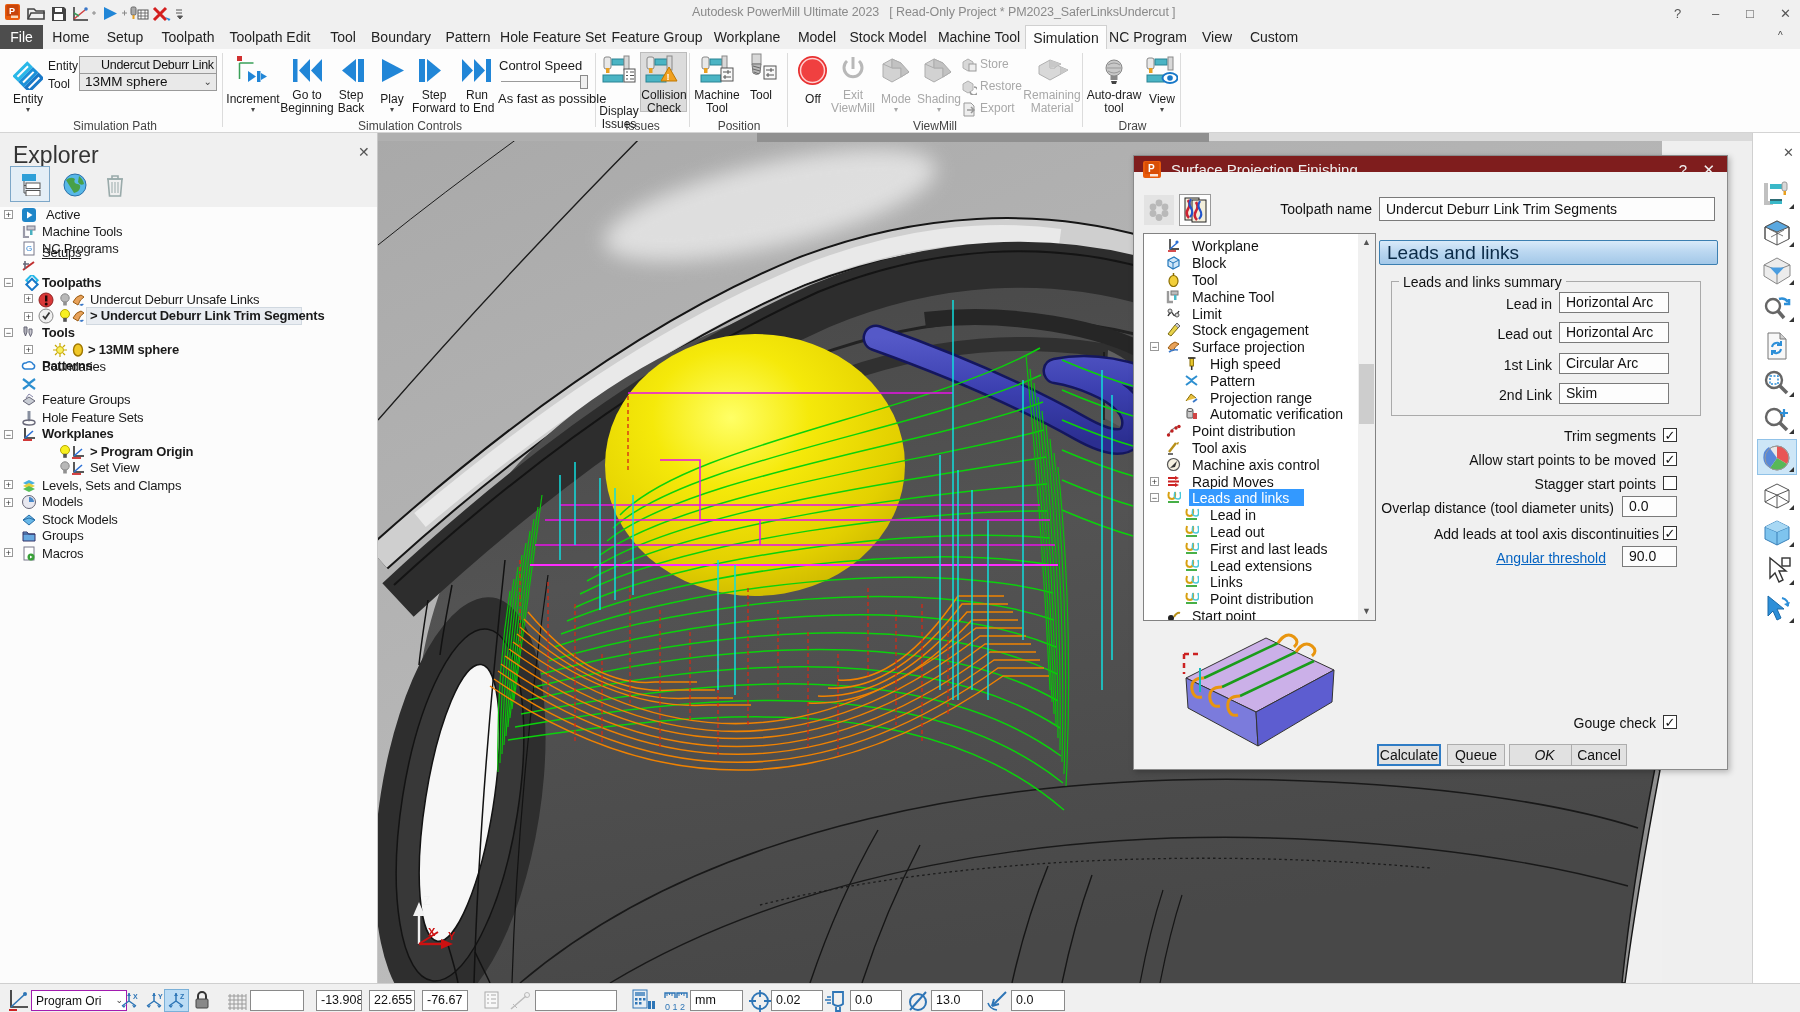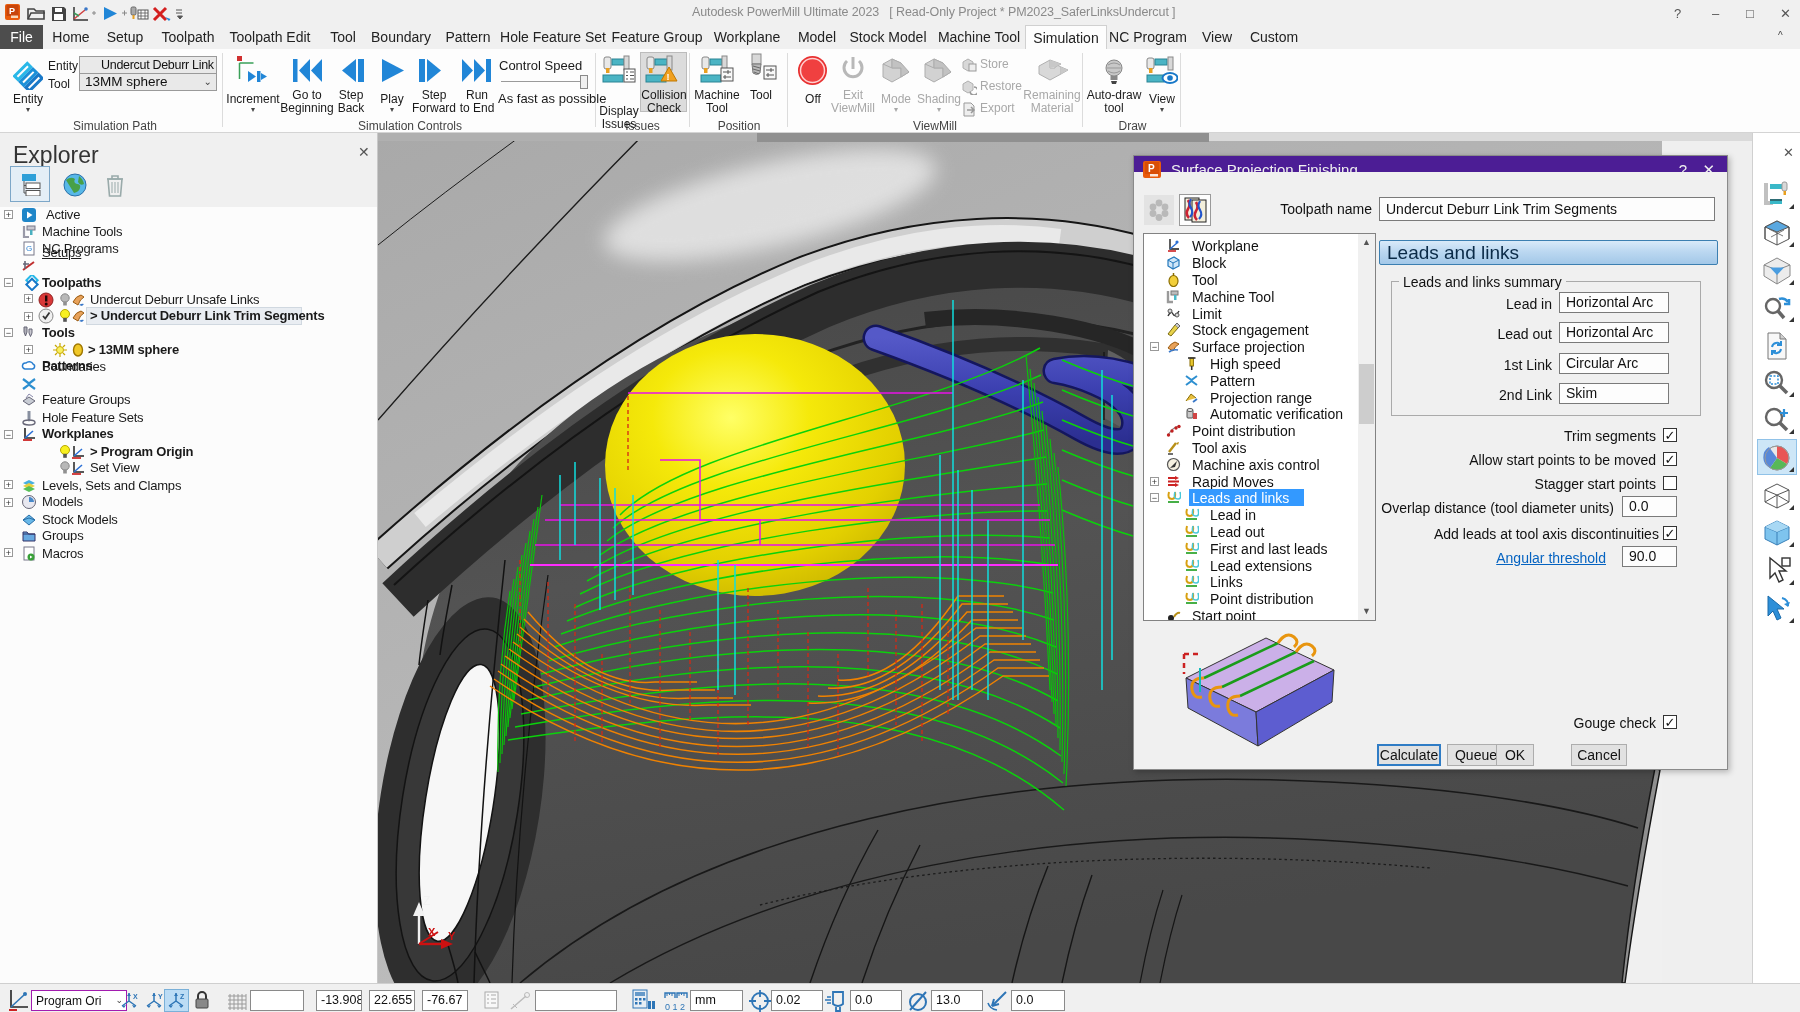--- a/index.html
+++ b/index.html
@@ -28,21 +28,21 @@
 #explorer-title { left:13px; top:9px; font-size:23px; color:#333; position:absolute; }
 #explorer-x { left:358px; top:11px; font-size:14px; color:#555; position:absolute; }
 .tree { position:absolute; font-size:13px; color:#1a1a1a; white-space:nowrap; letter-spacing:-0.2px; }
 
 #rtools { left:1752px; top:133px; width:48px; height:850px; background:#fff; border-left:1px solid #d0d0d0; }
 
 #statusbar { left:0; top:983px; width:1800px; height:29px; background:#f0f0f0; border-top:1px solid #cfcfcf; }
 .sbox { position:absolute; top:6px; height:21px; background:#fff; border:1px solid #8a8a8a; font-size:12.5px; color:#111; padding:2px 0 0 4px; line-height:15px; white-space:nowrap; overflow:hidden; }
 
 #dialog { left:1133px; top:155px; width:595px; height:615px; background:#f0f0f0; border:1px solid #8a8a8a; box-shadow:2px 2px 6px rgba(0,0,0,.25); }
-#dlg-title { position:absolute; left:0; top:0; width:593px; height:16px; background:#4c1d95; color:#f0f0f0; font-size:15px; line-height:28px; }
+#dlg-title { position:absolute; left:0; top:0; width:593px; height:16px; background:#7f1d1d; color:#f0f0f0; font-size:15px; line-height:28px; }
 .dfield { position:absolute; background:#fdfdfd; border:1px solid #7a7a7a; font-size:14px; color:#111; padding:1px 6px; }
 .dlabel { position:absolute; font-size:14px; color:#111; white-space:nowrap; }
 .dcheck { position:absolute; width:14px; height:14px; border:1px solid #333; background:#fff; font-size:13px; line-height:13px; text-align:center; color:#111; }
 .dbtn { position:absolute; width:58px; height:22px; background:#e1e1e1; border:1px solid #adadad; font-size:14px; color:#111; text-align:center; line-height:20px; }
 #dtree { position:absolute; left:9px; top:77px; width:233px; height:388px; background:#fff; border:1px solid #828282; overflow:hidden; }
 .dti { position:absolute; font-size:14px; color:#111; white-space:nowrap; }
 .dico { position:absolute; }
 </style>
 </head>
 <body>
@@ -987,21 +987,21 @@
     </g>
     <g fill="none" stroke="#cc2222" stroke-width="2.5" stroke-dasharray="5 4">
       <path d="M10,38 v20"></path>
         <path d="M10,38 h16"></path>
     </g>
     <path d="M26,52 v24" stroke="#11bbbb" stroke-width="2" fill="none"></path>
   </svg>
 
   <div class="dbtn" style="left:243px;top:588px;width:64px;outline:2px solid #2f7cc5;outline-offset:-2px;">Calculate</div>
   <div class="dbtn" style="left:313px;top:588px;">Queue</div>
-  <div class="dbtn" style="left:362px;top:588px;width:38px;">OK</div>
+  <div class="dbtn" style="left:375px;top:588px;width:71px;font-style:italic;">OK</div>
   <div class="dbtn" style="left:437px;top:588px;width:56px;">Cancel</div>
 </div>
 
 <div class="abs" id="statusbar">
   <svg style="position:absolute;left:8px;top:4px;" width="22" height="23" viewBox="0 0 22 23">
 <path d="M3,2 V19 H20" stroke="#222" stroke-width="1.6" fill="none"></path>
 <path d="M3,19 L16,7" stroke="#2e75b6" stroke-width="1.6"></path>
       <circle cx="17" cy="6" r="2" fill="#2e75b6"></circle>
 <path d="M1,22 h8" stroke="#cc2222" stroke-width="2"></path>
 </svg>

